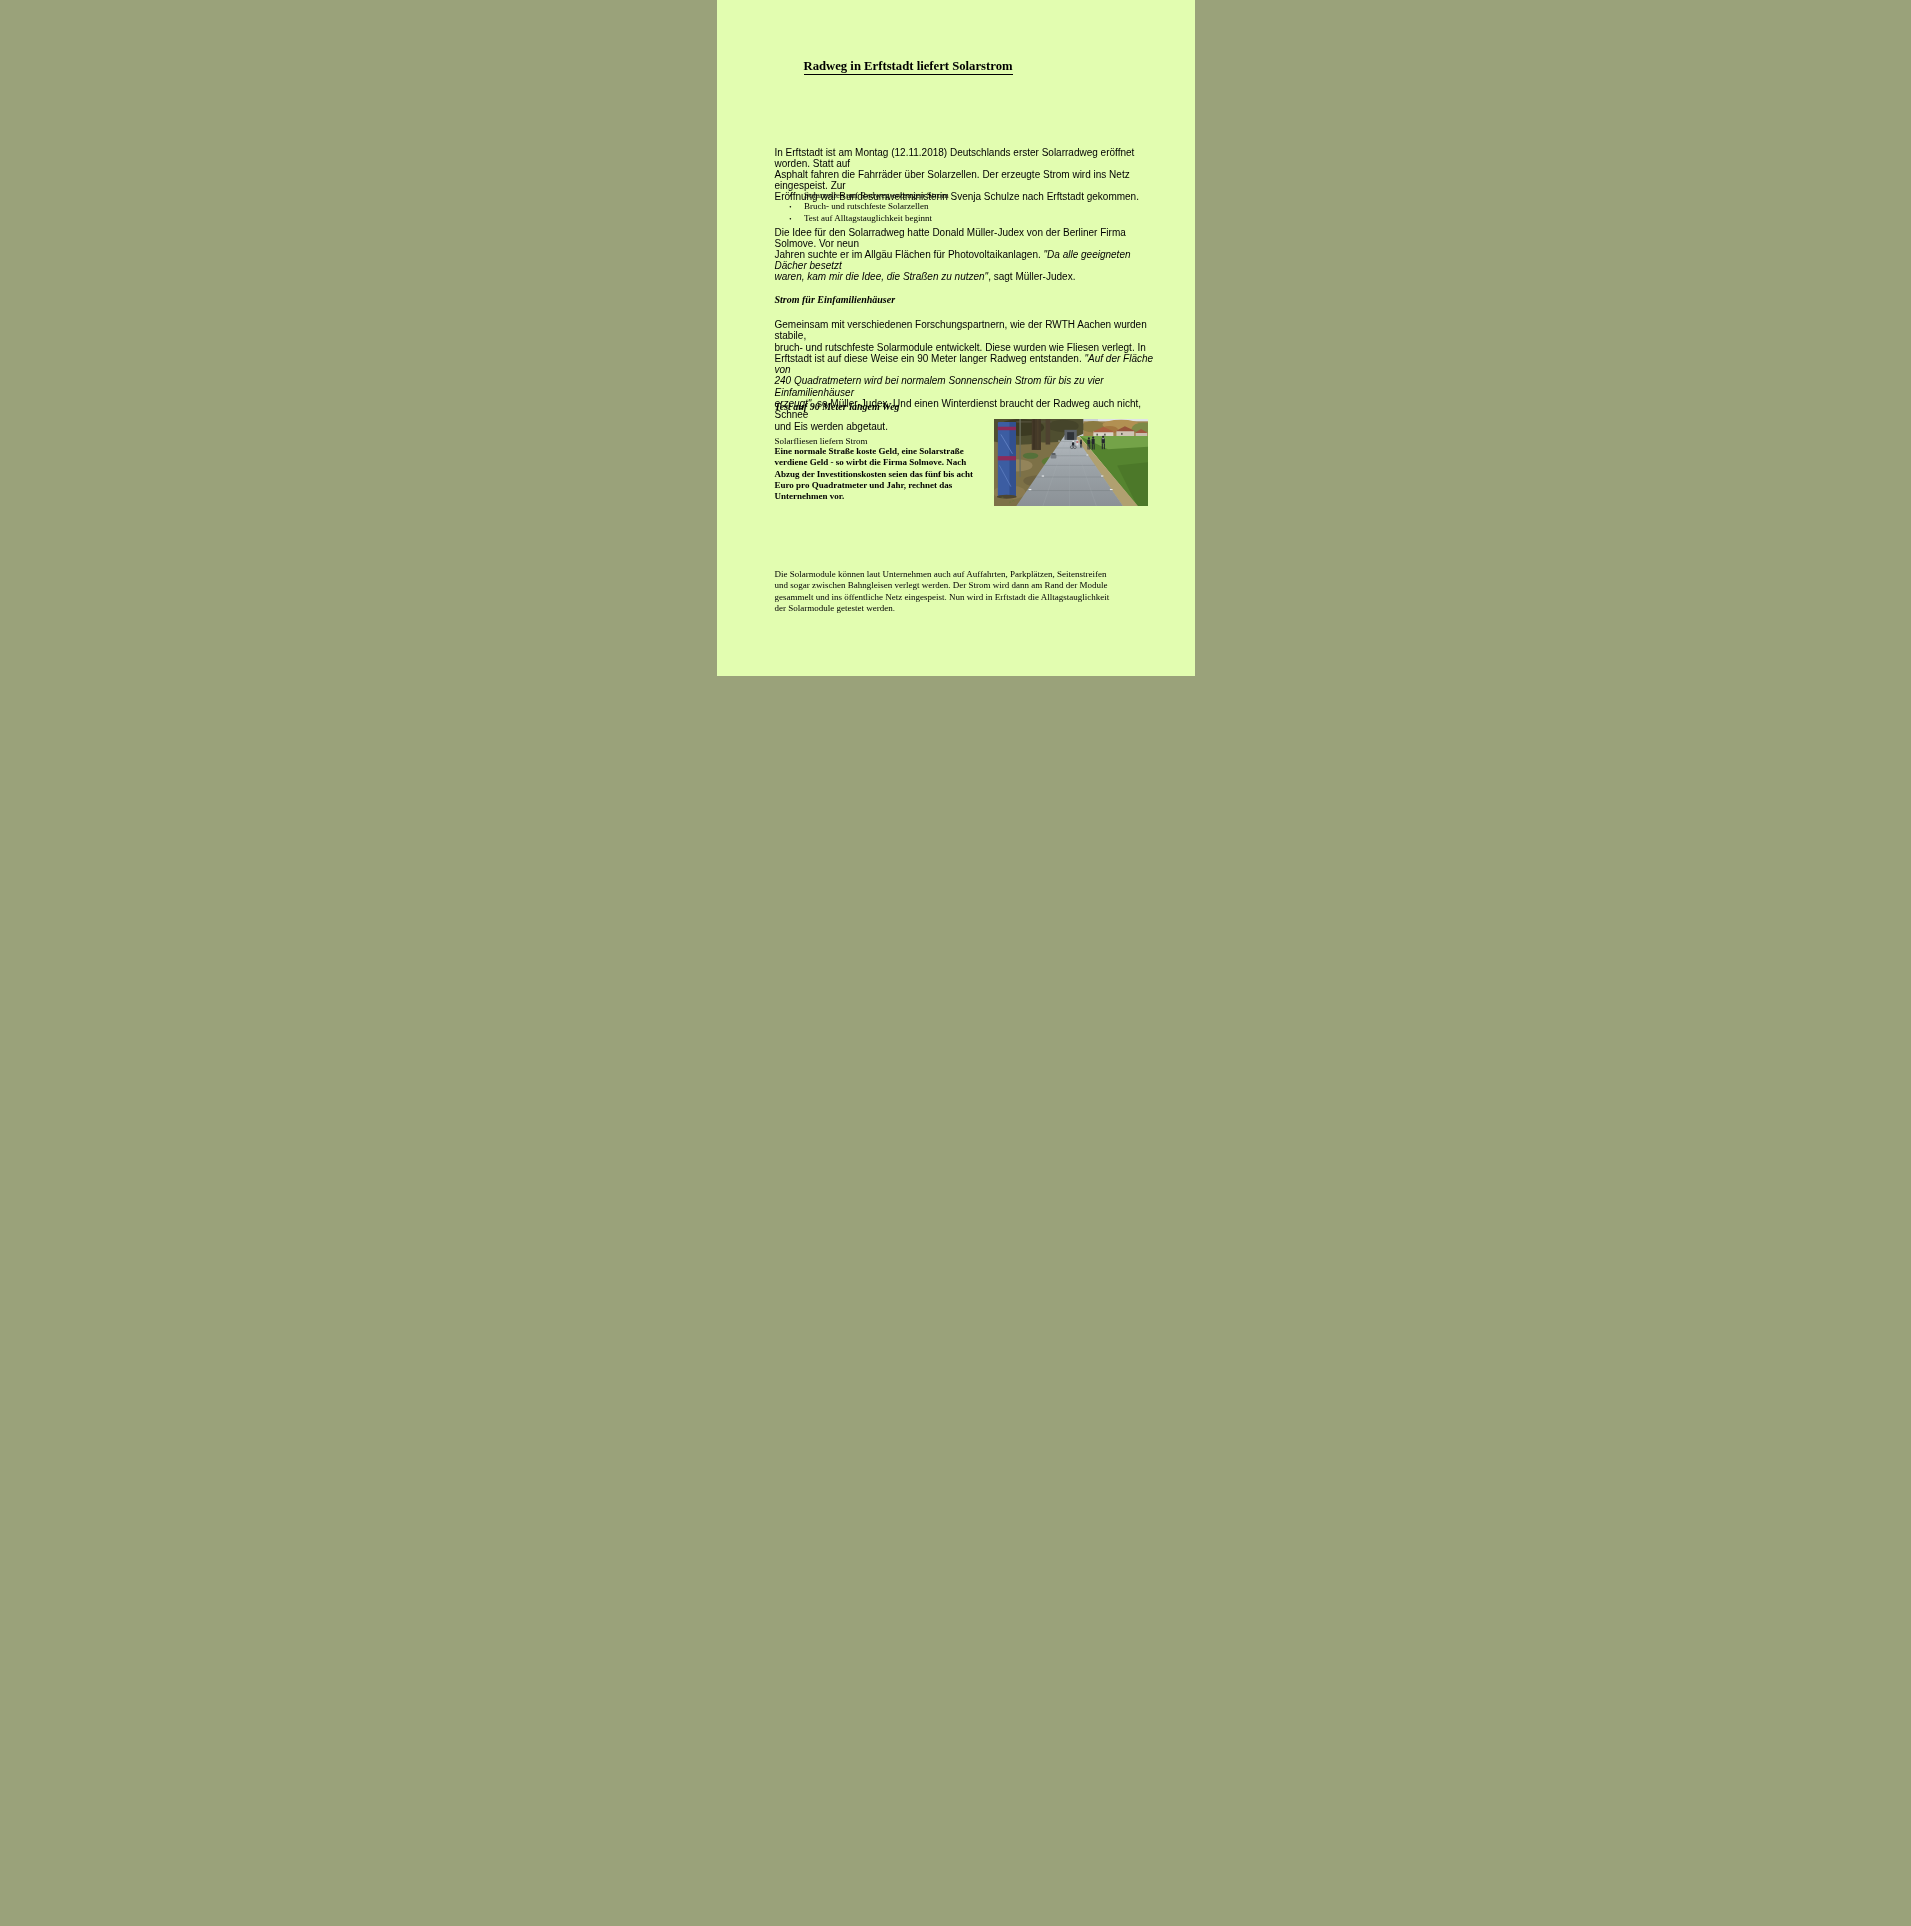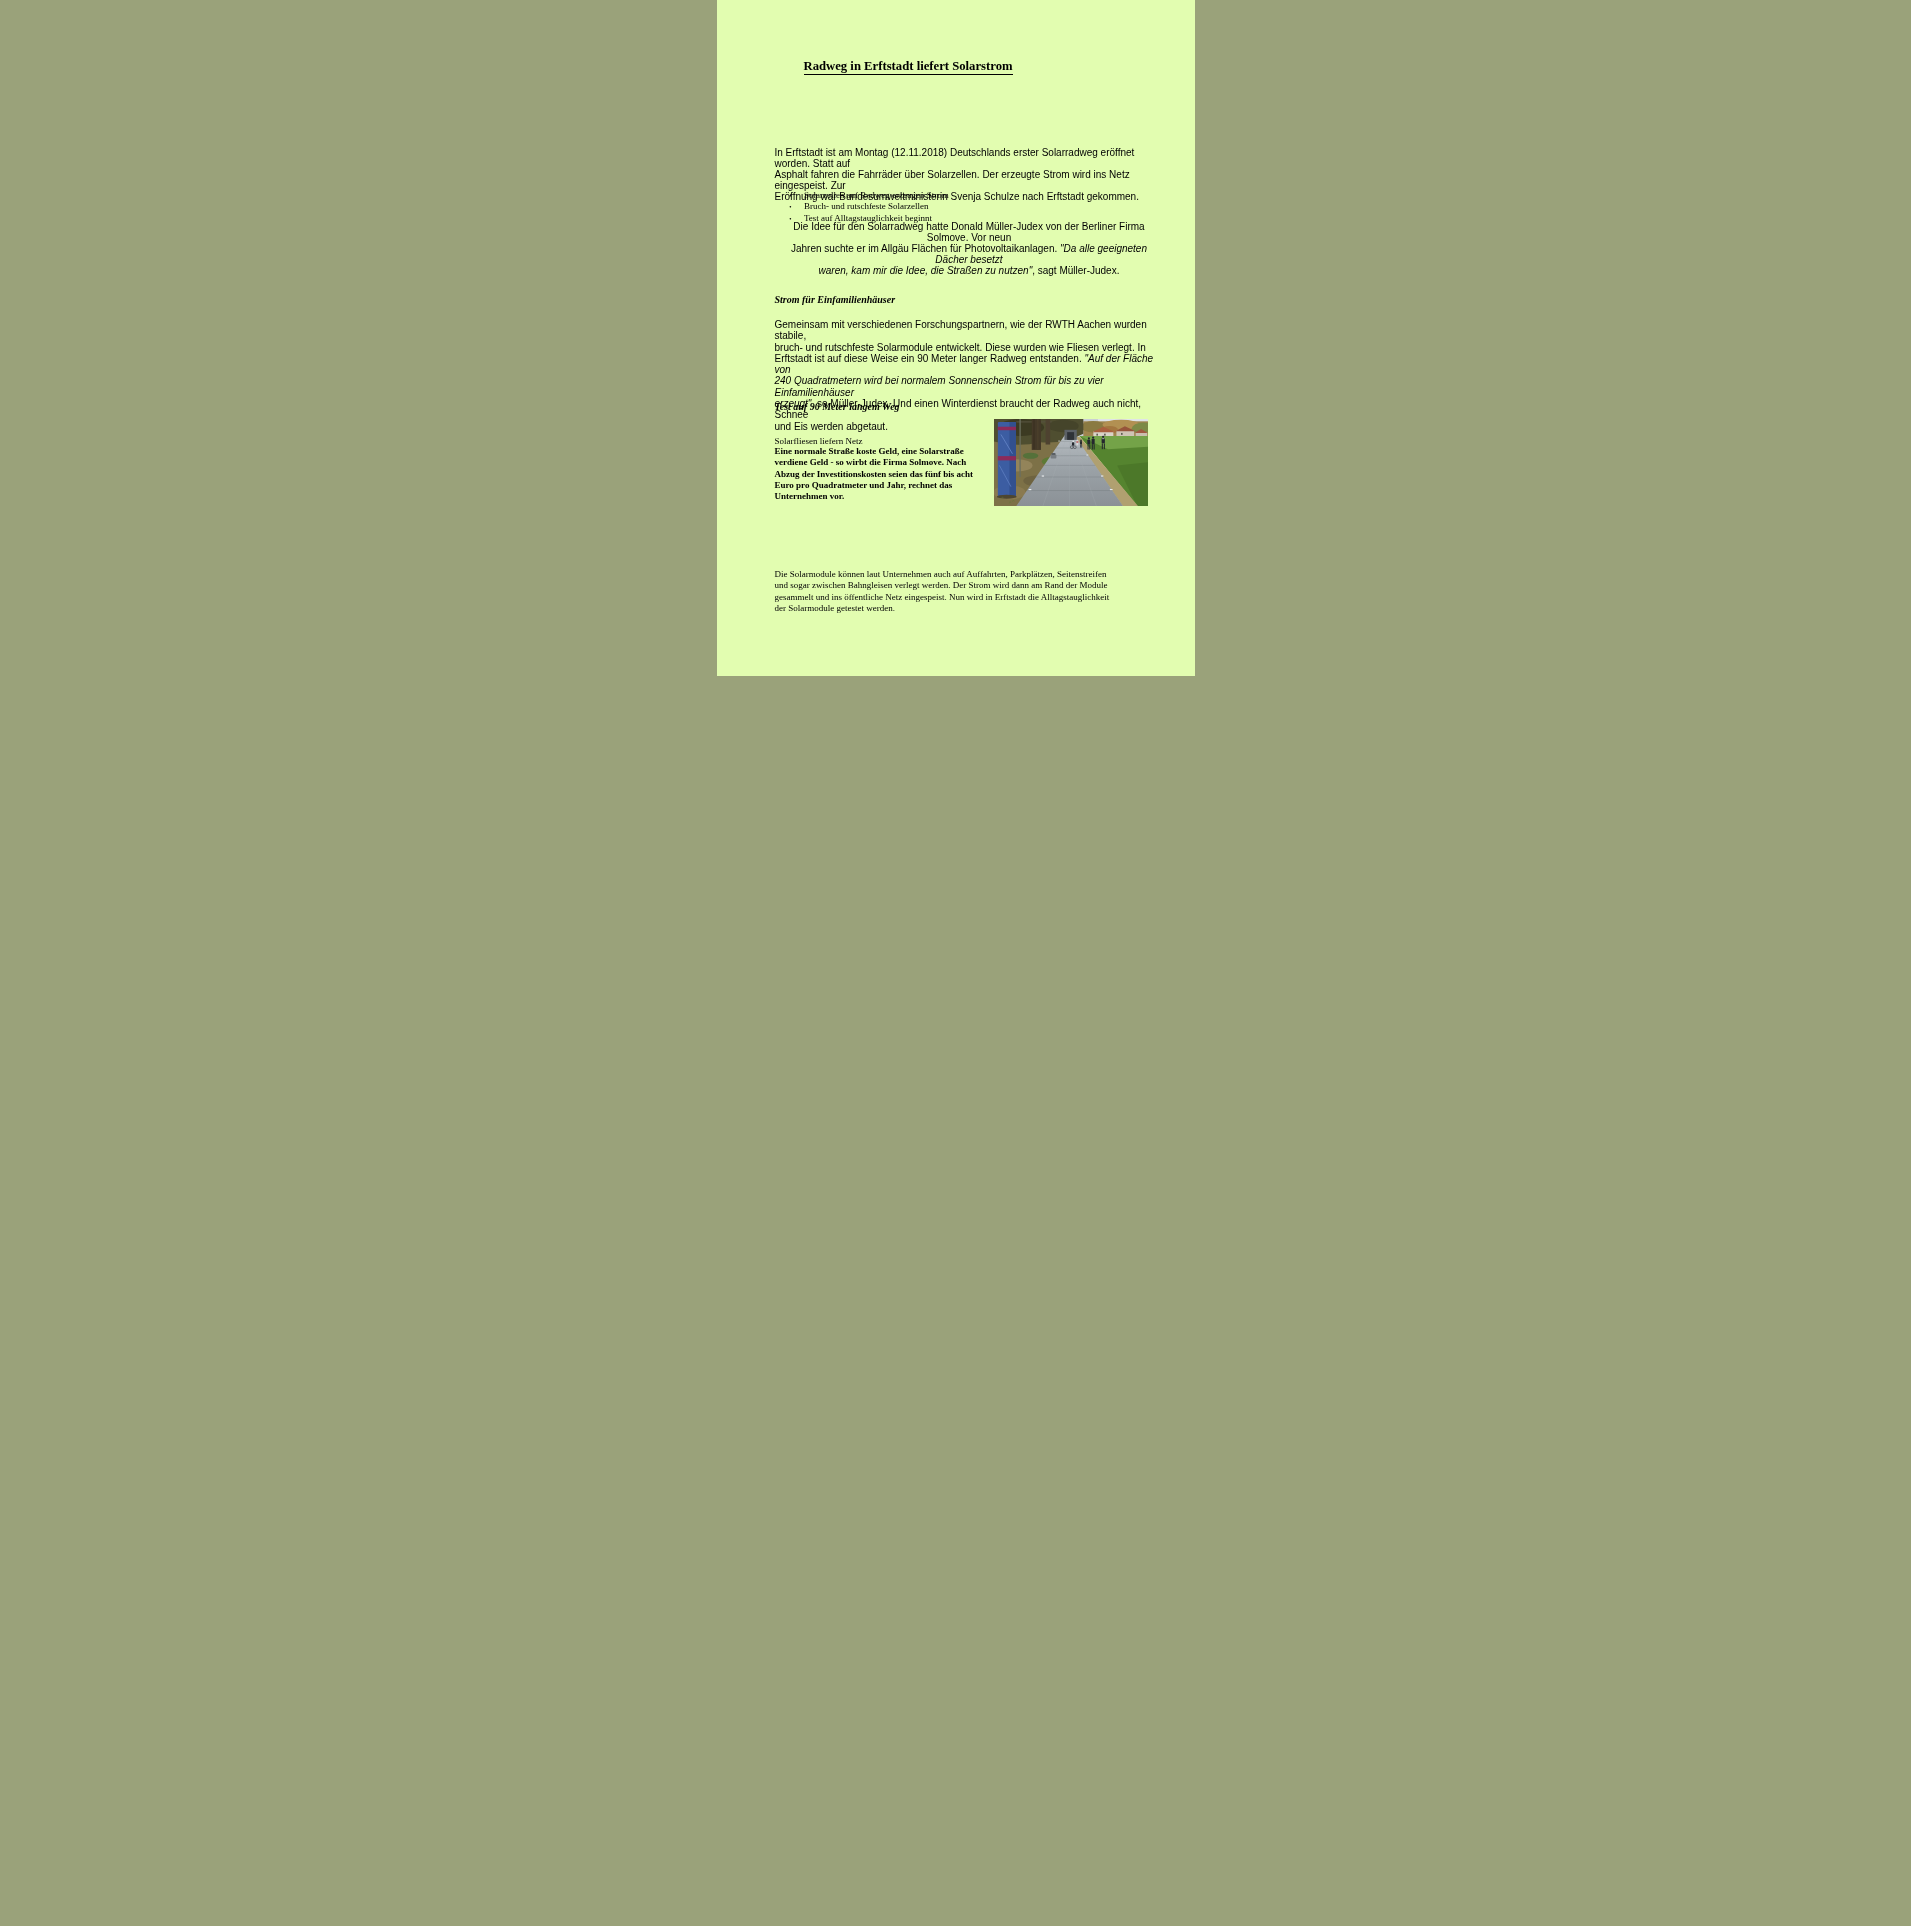--- a/index.html
+++ b/index.html
@@ -70,36 +70,36 @@
     <div class="bullet-row">
       <span class="bullet-marker">•</span>
       <span class="bullet-text">Bruch- und rutschfeste Solarzellen</span>
     </div>
     <div class="bullet-row">
       <span class="bullet-marker">•</span>
       <span class="bullet-text">Test auf Alltagstauglichkeit beginnt</span>
     </div>
   </div>
 
-  <div class="abs sans" style="left:58px;top:221px;width:389px;text-align:center;"><span>Die Idee für den Solarradweg hatte Donald Müller-Judex von der Berliner Firma Solmove. Vor neun
+  <div class="abs sans" style="left:58px;top:227px;width:389px;"><span>Die Idee für den Solarradweg hatte Donald Müller-Judex von der Berliner Firma Solmove. Vor neun
 Jahren suchte er im Allgäu Flächen für Photovoltaikanlagen. </span><em>"Da alle geeigneten Dächer besetzt
 waren, kam mir die Idee, die Straßen zu nutzen"</em><span>, sagt Müller-Judex.</span></div>
 
   <div class="abs heading-bi" style="left:58px;top:294px;">Strom für Einfamilienhäuser</div>
 
   <div class="abs sans" style="left:58px;top:319px;width:389px;line-height:11.3px;"><span>Gemeinsam mit verschiedenen Forschungspartnern, wie der RWTH Aachen wurden stabile,
 bruch- und rutschfeste Solarmodule entwickelt. Diese wurden wie Fliesen verlegt. In
 Erftstadt ist auf diese Weise ein 90 Meter langer Radweg entstanden. </span><em>"Auf der Fläche von
 240 Quadratmetern wird bei normalem Sonnenschein Strom für bis zu vier Einfamilienhäuser
 erzeugt"</em><span>, so Müller-Judex. Und einen Winterdienst braucht der Radweg auch nicht, Schnee
 und Eis werden abgetaut.</span></div>
 
   <div class="abs heading-bi" style="left:58px;top:401px;">Test auf 90 Meter langem Weg</div>
 
-  <div class="abs serifbody" style="left:58px;top:436px;white-space:nowrap;">Solarfliesen liefern Netz</div>
+  <div class="abs serifbody" style="left:58px;top:436px;white-space:nowrap;">Solarfliesen liefern Strom</div>
 
   <div class="abs serifbody" style="left:58px;top:446px;width:231px;font-weight:bold;">Eine normale Straße koste Geld, eine Solarstraße
 verdiene Geld - so wirbt die Firma Solmove. Nach
 Abzug der Investitionskosten seien das fünf bis acht
 Euro pro Quadratmeter und Jahr, rechnet das
 Unternehmen vor.</div>
 
   <div class="abs photo-frame" style="left:277px;top:419px;">
     <svg viewBox="0 0 400 225" preserveAspectRatio="none" aria-hidden="true">
       <defs>

